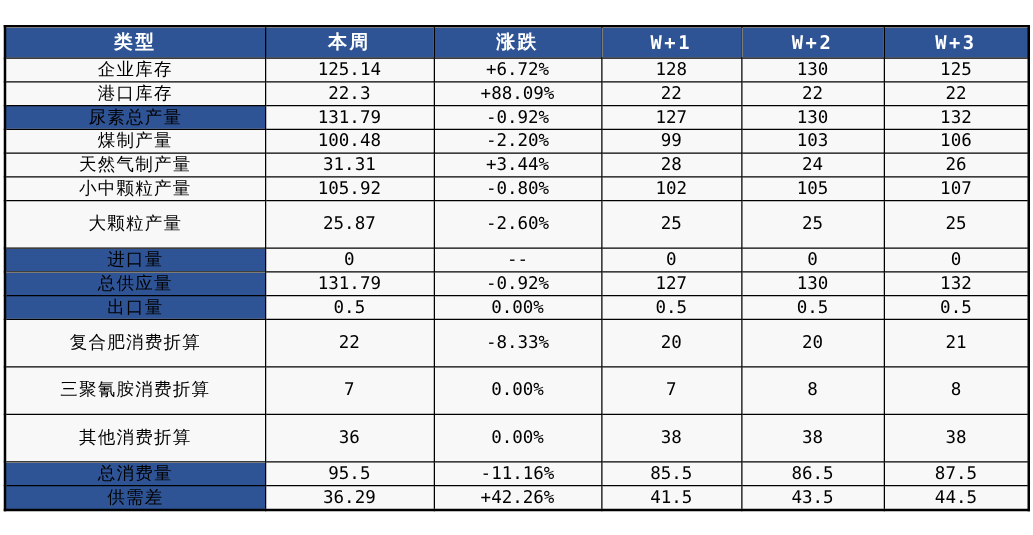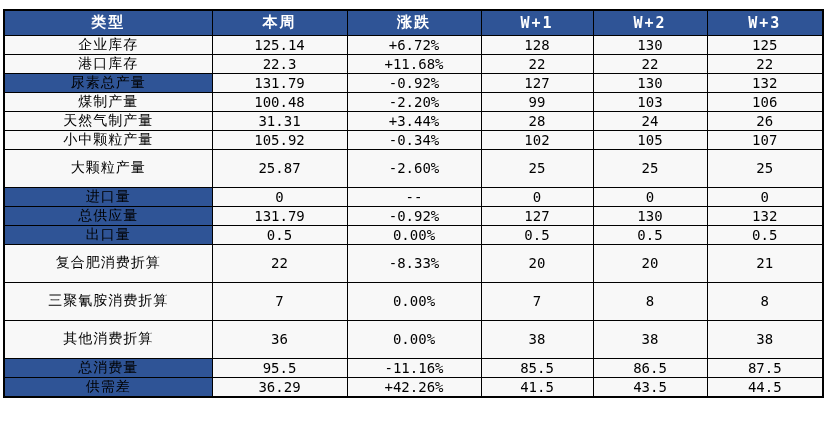--- a/index.html
+++ b/index.html
@@ -12,21 +12,21 @@
   *{box-sizing:border-box;margin:0;padding:0;}
   html,body{background:#ffffff;}
   body{
     width:826px;height:428px;overflow:hidden;
     font-family:"DejaVu Sans Mono","DejaVu Sans","Liberation Sans",sans-serif;
   }
   .screen{
     width:826px;height:428px;background:#ffffff;position:relative;
   }
   table.balance{
-    position:absolute;left:3px;top:9px;
+    position:absolute;left:3px;top:20px;
     border-collapse:collapse;table-layout:fixed;
     width:819px;
     border:2px solid var(--border);
     background:var(--cell-bg);
   }
   table.balance th, table.balance td{
     border:1px solid var(--border);
     text-align:center;vertical-align:middle;
     padding:0;
     color:var(--text);
@@ -78,21 +78,21 @@
           <td class="label">企业库存</td>
           <td>125.14</td>
           <td>+6.72%</td>
           <td>128</td>
           <td>130</td>
           <td>125</td>
         </tr>
         <tr class="r-small">
           <td class="label">港口库存</td>
           <td>22.3</td>
-          <td>+11.68%</td>
+          <td>+88.09%</td>
           <td>22</td>
           <td>22</td>
           <td>22</td>
         </tr>
         <tr class="r-small">
           <td class="hl label">尿素总产量</td>
           <td>131.79</td>
           <td>-0.92%</td>
           <td>127</td>
           <td>130</td>
@@ -110,21 +110,21 @@
           <td class="label">天然气制产量</td>
           <td>31.31</td>
           <td>+3.44%</td>
           <td>28</td>
           <td>24</td>
           <td>26</td>
         </tr>
         <tr class="r-small">
           <td class="label">小中颗粒产量</td>
           <td>105.92</td>
-          <td>-0.34%</td>
+          <td>-0.80%</td>
           <td>102</td>
           <td>105</td>
           <td>107</td>
         </tr>
         <tr class="r-tall">
           <td class="label">大颗粒产量</td>
           <td>25.87</td>
           <td>-2.60%</td>
           <td>25</td>
           <td>25</td>

